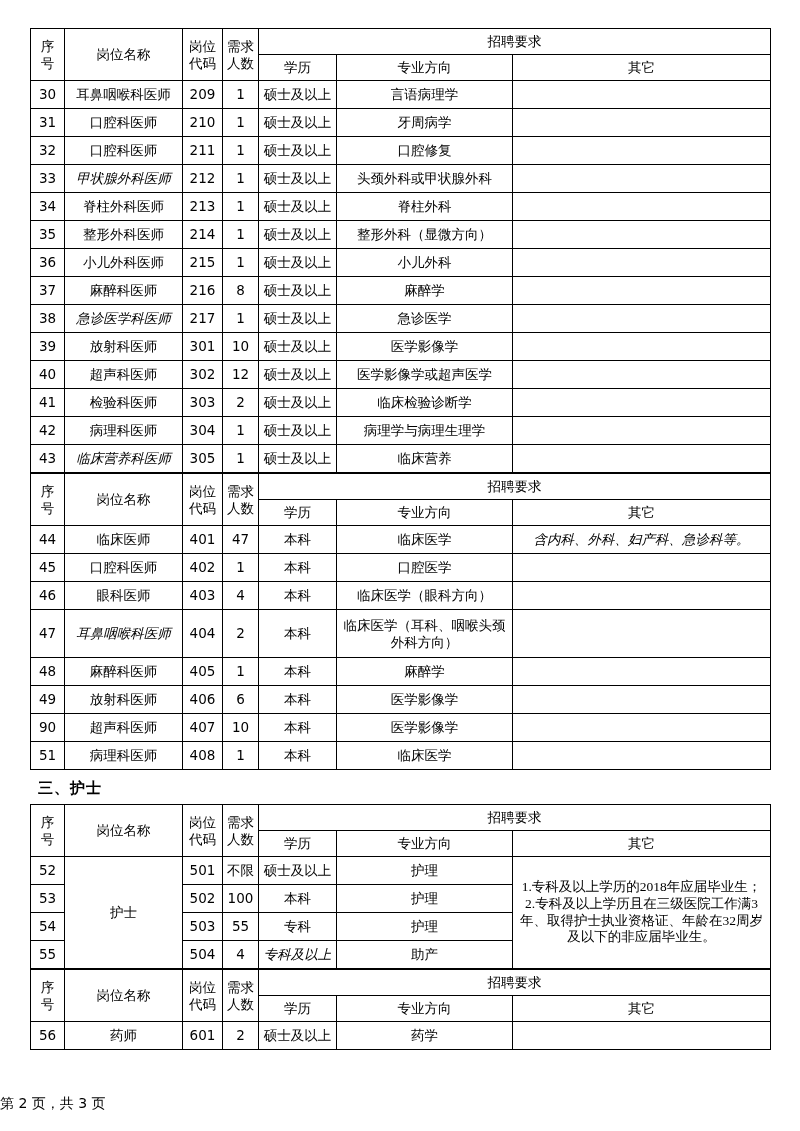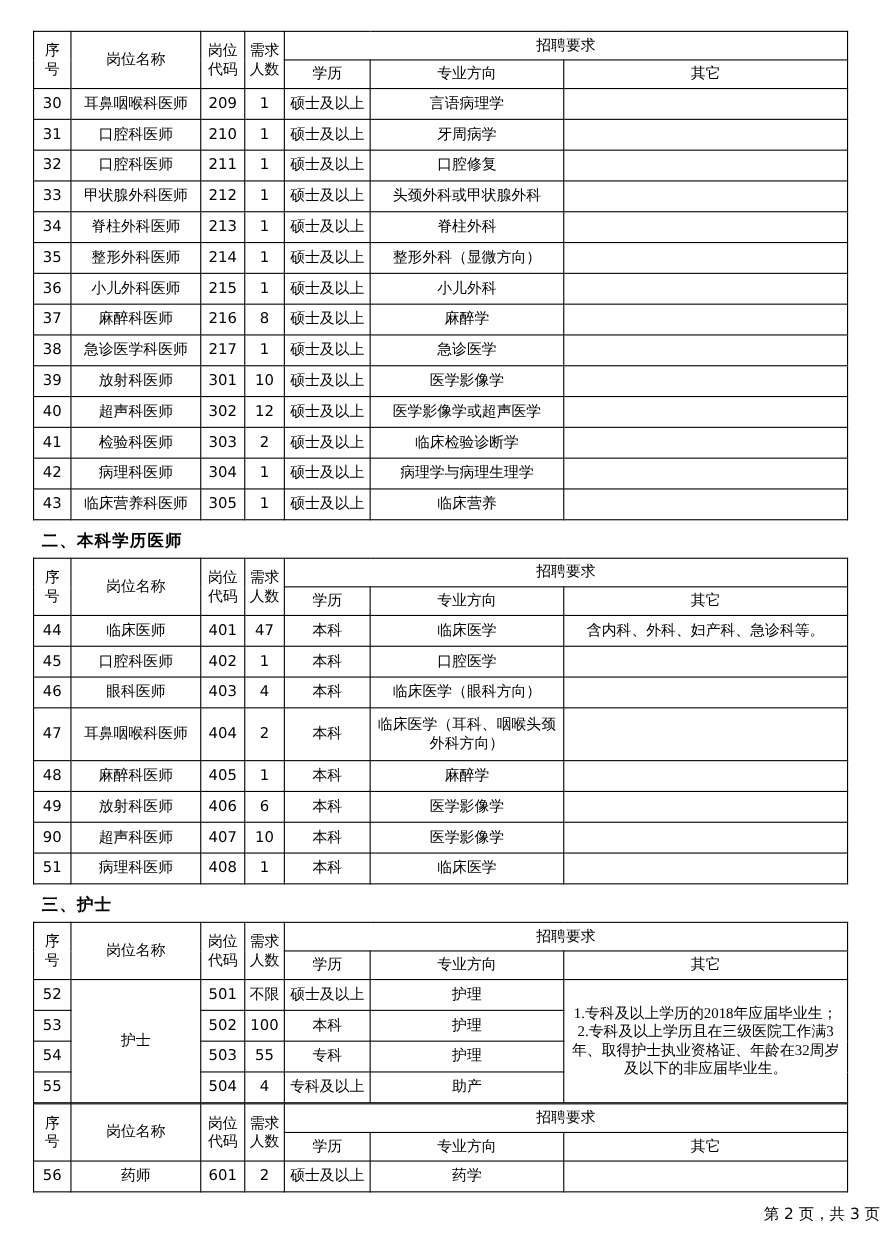--- a/index.html
+++ b/index.html
@@ -40,21 +40,21 @@
   .hdr-name { width: 118px; }
   .hdr-code { width: 40px; }
   .hdr-num { width: 36px; }
   .hdr-edu { width: 78px; }
   .hdr-major { width: 176px; }
   .hdr-other { width: 258px; }
 
   .row-h { height: 26px; }
   .row-d { height: 28px; }
   .cell-small { font-size: 12.5px; }
-  .cell-tiny { font-size: 12px; }
+  .cell-tiny { font-size: 12px; font-style: italic; }
   .other-note {
     text-align: left;
     font-size: 12.5px;
     line-height: 1.45;
     padding: 3px 5px;
     font-family: Liberation Serif, serif;
   }
   .other-left {
     text-align: left;
     font-size: 12.5px;
@@ -65,21 +65,21 @@
     font-weight: bold;
     margin: 9px 0 6px 8px;
     letter-spacing: 1px;
   }
   .seqcell { font-size: 13px; margin-top: 16px; }
   .footer {
     position: absolute;
     left: 0;
     right: 0;
     bottom: 18px;
-    text-align: right;
+    text-align: left;
     font-size: 14px;
   }
   .vert2 {
     line-height: 1.15;
     font-size: 13.5px;
   }
 </style>
 </head>
 <body>
 
@@ -240,21 +240,20 @@
         <td class="cell-tiny">临床营养科医师</td>
         <td class="cell-small">305</td>
         <td class="cell-small">1</td>
         <td class="cell-small">硕士及以上</td>
         <td class="cell-small">临床营养</td>
         <td class="other-left"></td>
       </tr>
     </tbody>
   </table>
 
-  <div class="section-title">二、本科学历医师</div>
   <table class="jobtable">
     <colgroup>
       <col class="hdr-seq">
         <col class="hdr-name">
         <col class="hdr-code">
         <col class="hdr-num">
       <col class="hdr-edu">
         <col class="hdr-major">
         <col class="hdr-other">
     </colgroup>

